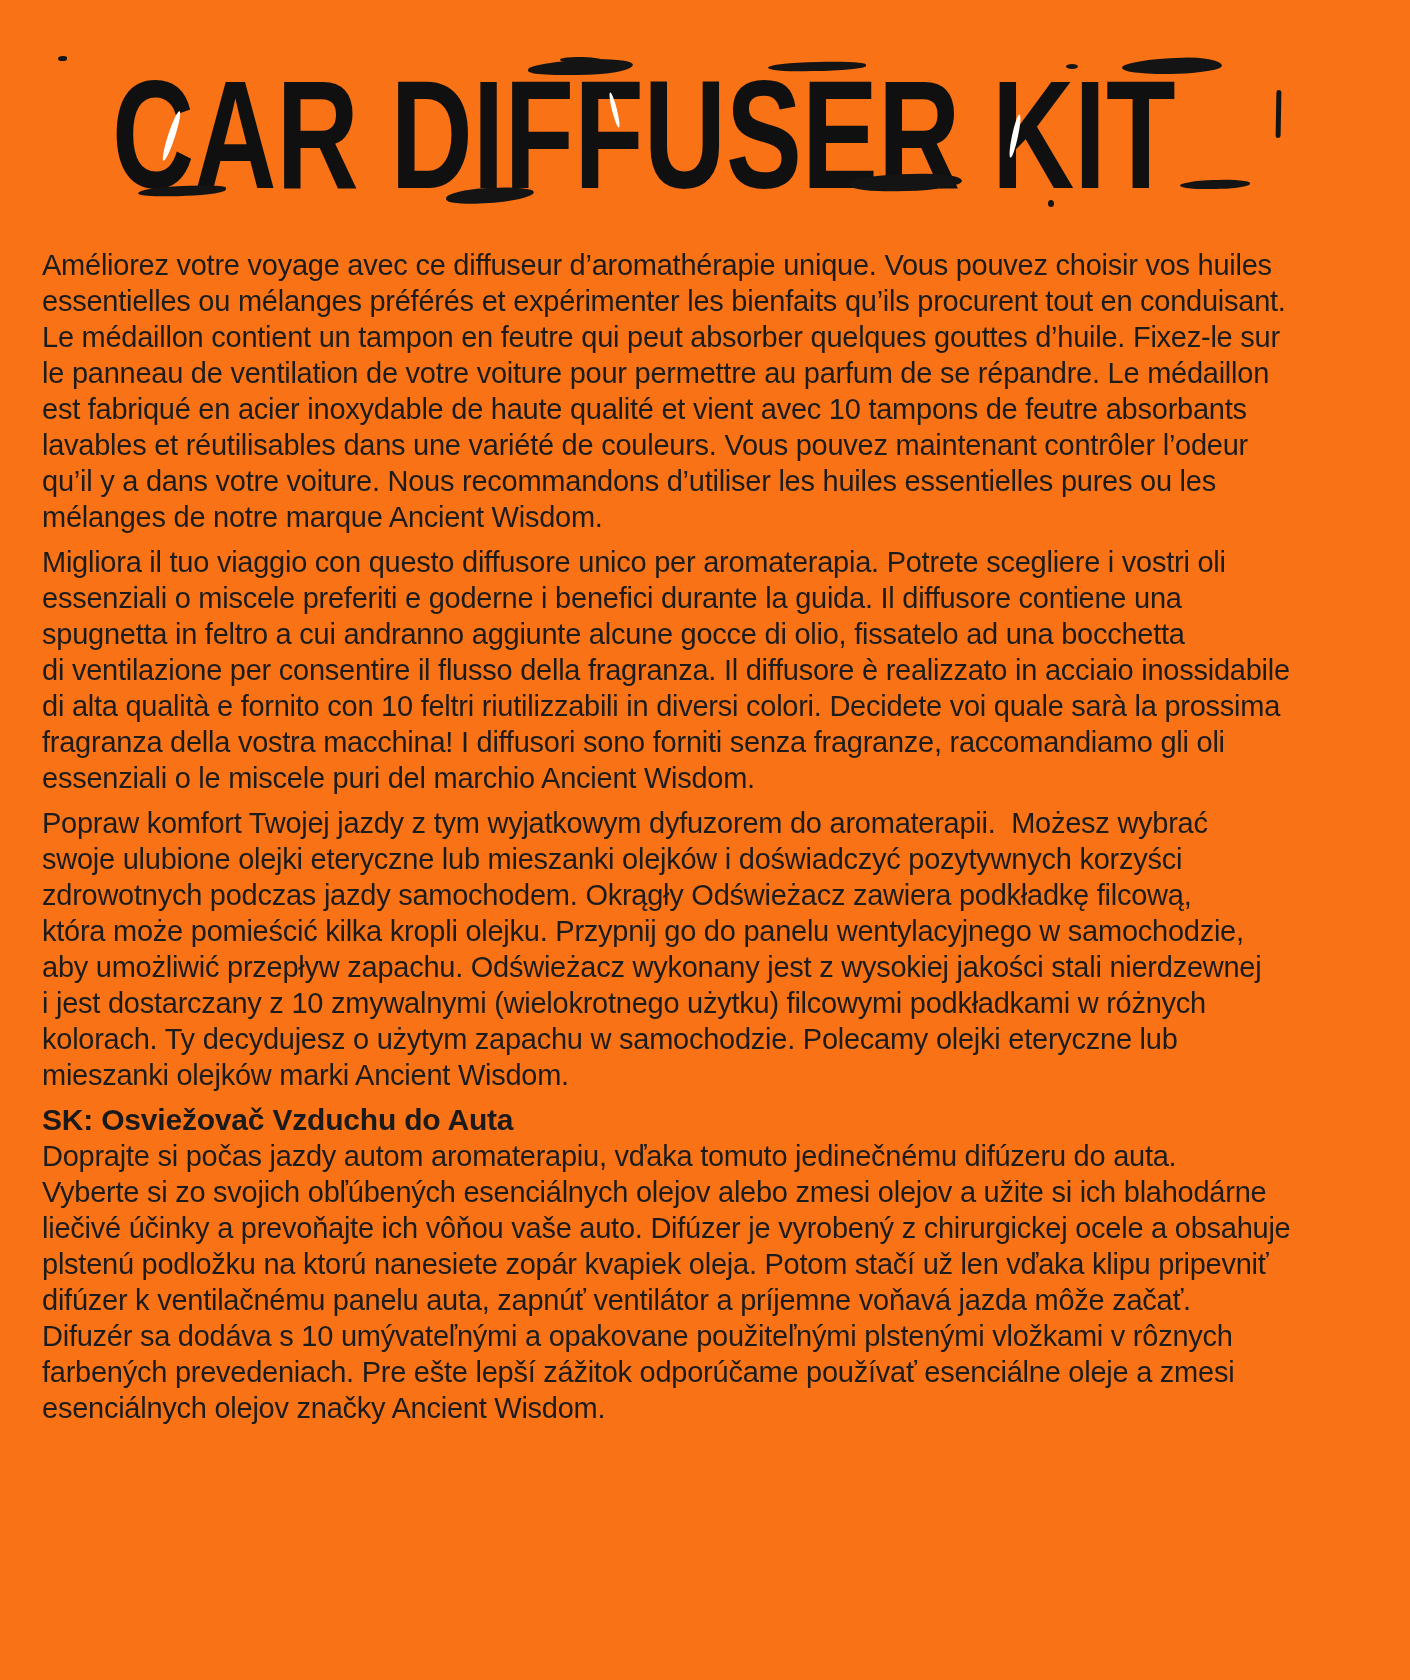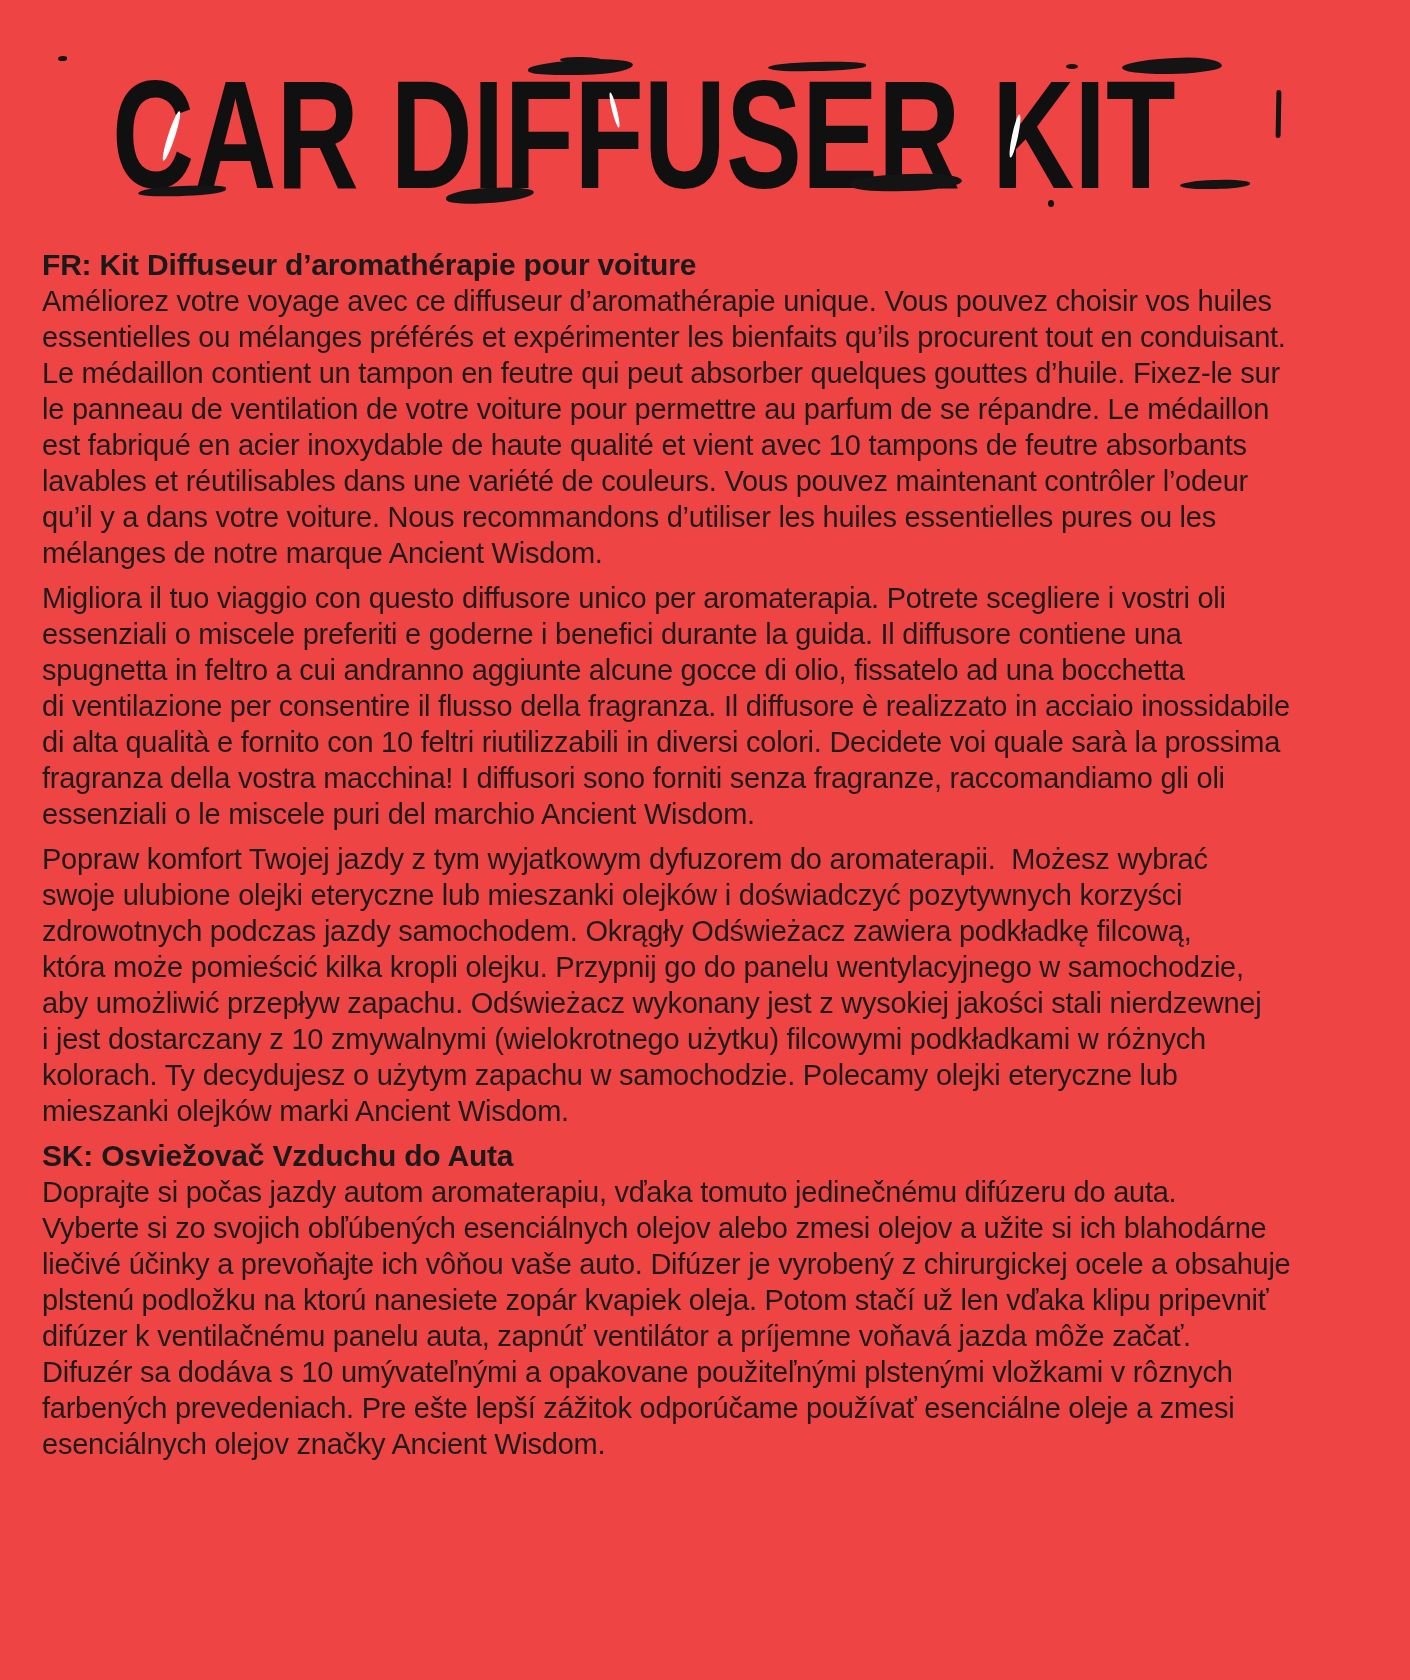--- a/index.html
+++ b/index.html
@@ -11,21 +11,21 @@
     width: 1410px;
     height: 1680px;
     font-family: "Liberation Sans", sans-serif;
     color: #1c1c1c;
     overflow: hidden;
   }
   .page {
     position: relative;
     width: 1410px;
     height: 1680px;
-    background: #ef4444;
+    background: #f97316;
   }
 
   
   .title-wrap {
     position: absolute;
     left: 0;
     top: 52px;
     width: 1410px;
     height: 170px;
   }
@@ -118,21 +118,20 @@
     <div class="smudge sm7"></div>
     <div class="smudge sm8"></div>
     <div class="smudge sm9"></div>
     <div class="smudge sm10"></div>
     <div class="smudge tick"></div>
   </header>
 
   <main class="content">
 
     <section class="lang-section" lang="fr">
-      <h2 class="sec-heading">FR: Kit Diffuseur d’aromathérapie pour voiture</h2>
       <p class="sec-body">Améliorez votre voyage avec ce diffuseur d’aromathérapie unique. Vous pouvez choisir vos huiles
 essentielles ou mélanges préférés et expérimenter les bienfaits qu’ils procurent tout en conduisant.
 Le médaillon contient un tampon en feutre qui peut absorber quelques gouttes d’huile. Fixez-le sur
 le panneau de ventilation de votre voiture pour permettre au parfum de se répandre. Le médaillon
 est fabriqué en acier inoxydable de haute qualité et vient avec 10 tampons de feutre absorbants
 lavables et réutilisables dans une variété de couleurs. Vous pouvez maintenant contrôler l’odeur
 qu’il y a dans votre voiture. Nous recommandons d’utiliser les huiles essentielles pures ou les
 mélanges de notre marque Ancient Wisdom.</p>
     </section>
 

